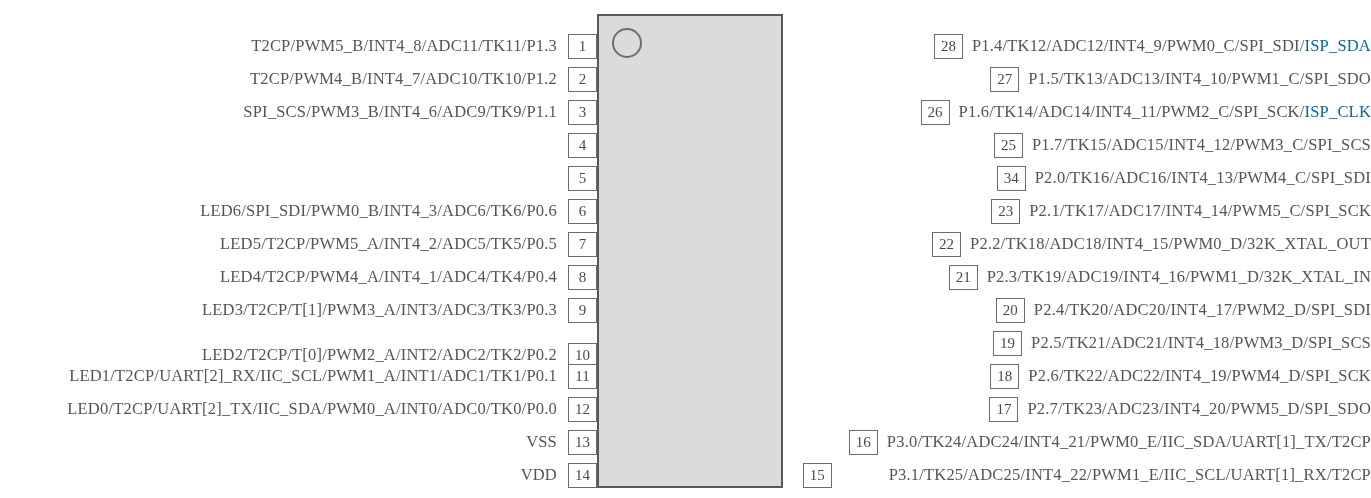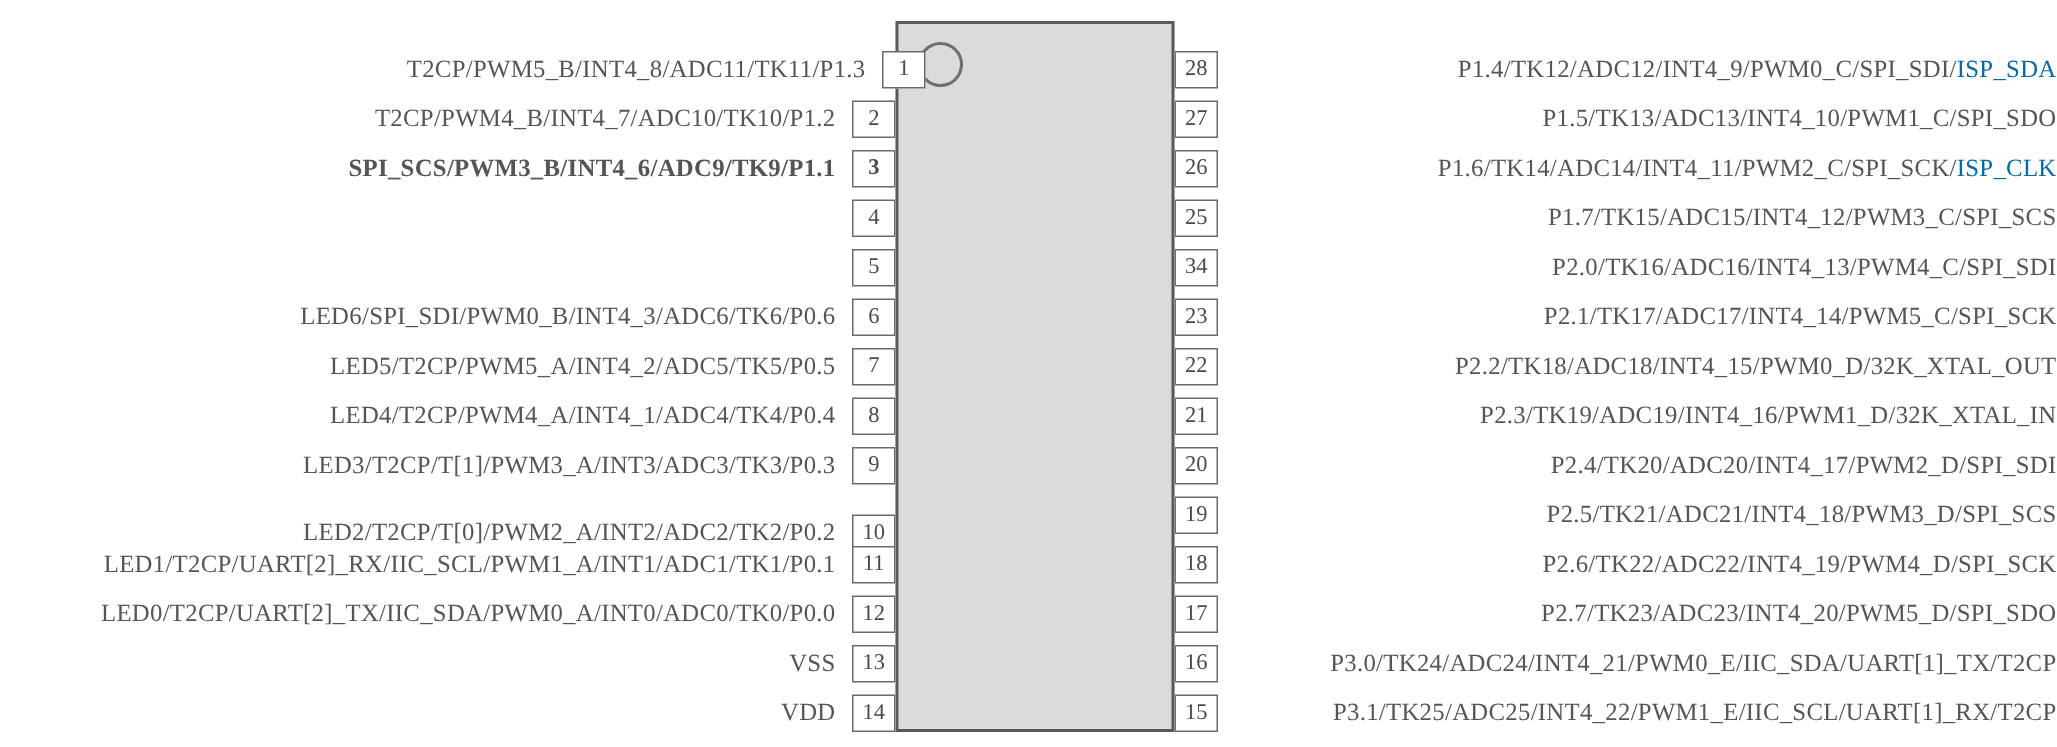--- a/index.html
+++ b/index.html
@@ -52,21 +52,21 @@
     z-index: 4;
   }
   .pin-row.left {
     left: 0px;
     width: 597px;
     justify-content: flex-end;
   }
   .pin-row.right {
     left: 783px;
     width: 588px;
-    justify-content: space-between;
+    justify-content: flex-end;
   }
 
   .pin-box {
     width: 29px;
     height: 25px;
     border: 1.5px solid #6b6b6b;
     box-sizing: border-box;
     background: #ffffff;
     color: #4a4a4a;
     font-size: 15px;
@@ -94,29 +94,29 @@
 </style>
 </head>
 <body>
 
 <div id="diagram">
 
   <div class="chip-body"></div>
   <div class="chip-notch"></div>
 
   <div id="left-column">
-      <div class="pin-row left" style="top: 33px; padding-left: 20px;">
+      <div class="pin-row left" style="top: 33px;">
         <div class="pin-label"><span>T2CP/PWM5_B/INT4_8/ADC11/TK11/P1.3</span></div>
         <div class="pin-box">1</div>
       </div>
       <div class="pin-row left" style="top: 66px;">
         <div class="pin-label"><span>T2CP/PWM4_B/INT4_7/ADC10/TK10/P1.2</span></div>
         <div class="pin-box">2</div>
       </div>
-      <div class="pin-row left" style="top: 99px; font-weight: bold;">
+      <div class="pin-row left" style="top: 99px;">
         <div class="pin-label"><span>SPI_SCS/PWM3_B/INT4_6/ADC9/TK9/P1.1</span></div>
         <div class="pin-box">3</div>
       </div>
       <div class="pin-row left" style="top: 132px;">
         <div class="pin-box">4</div>
       </div>
       <div class="pin-row left" style="top: 165px;">
         <div class="pin-box">5</div>
       </div>
       <div class="pin-row left" style="top: 198px;">

